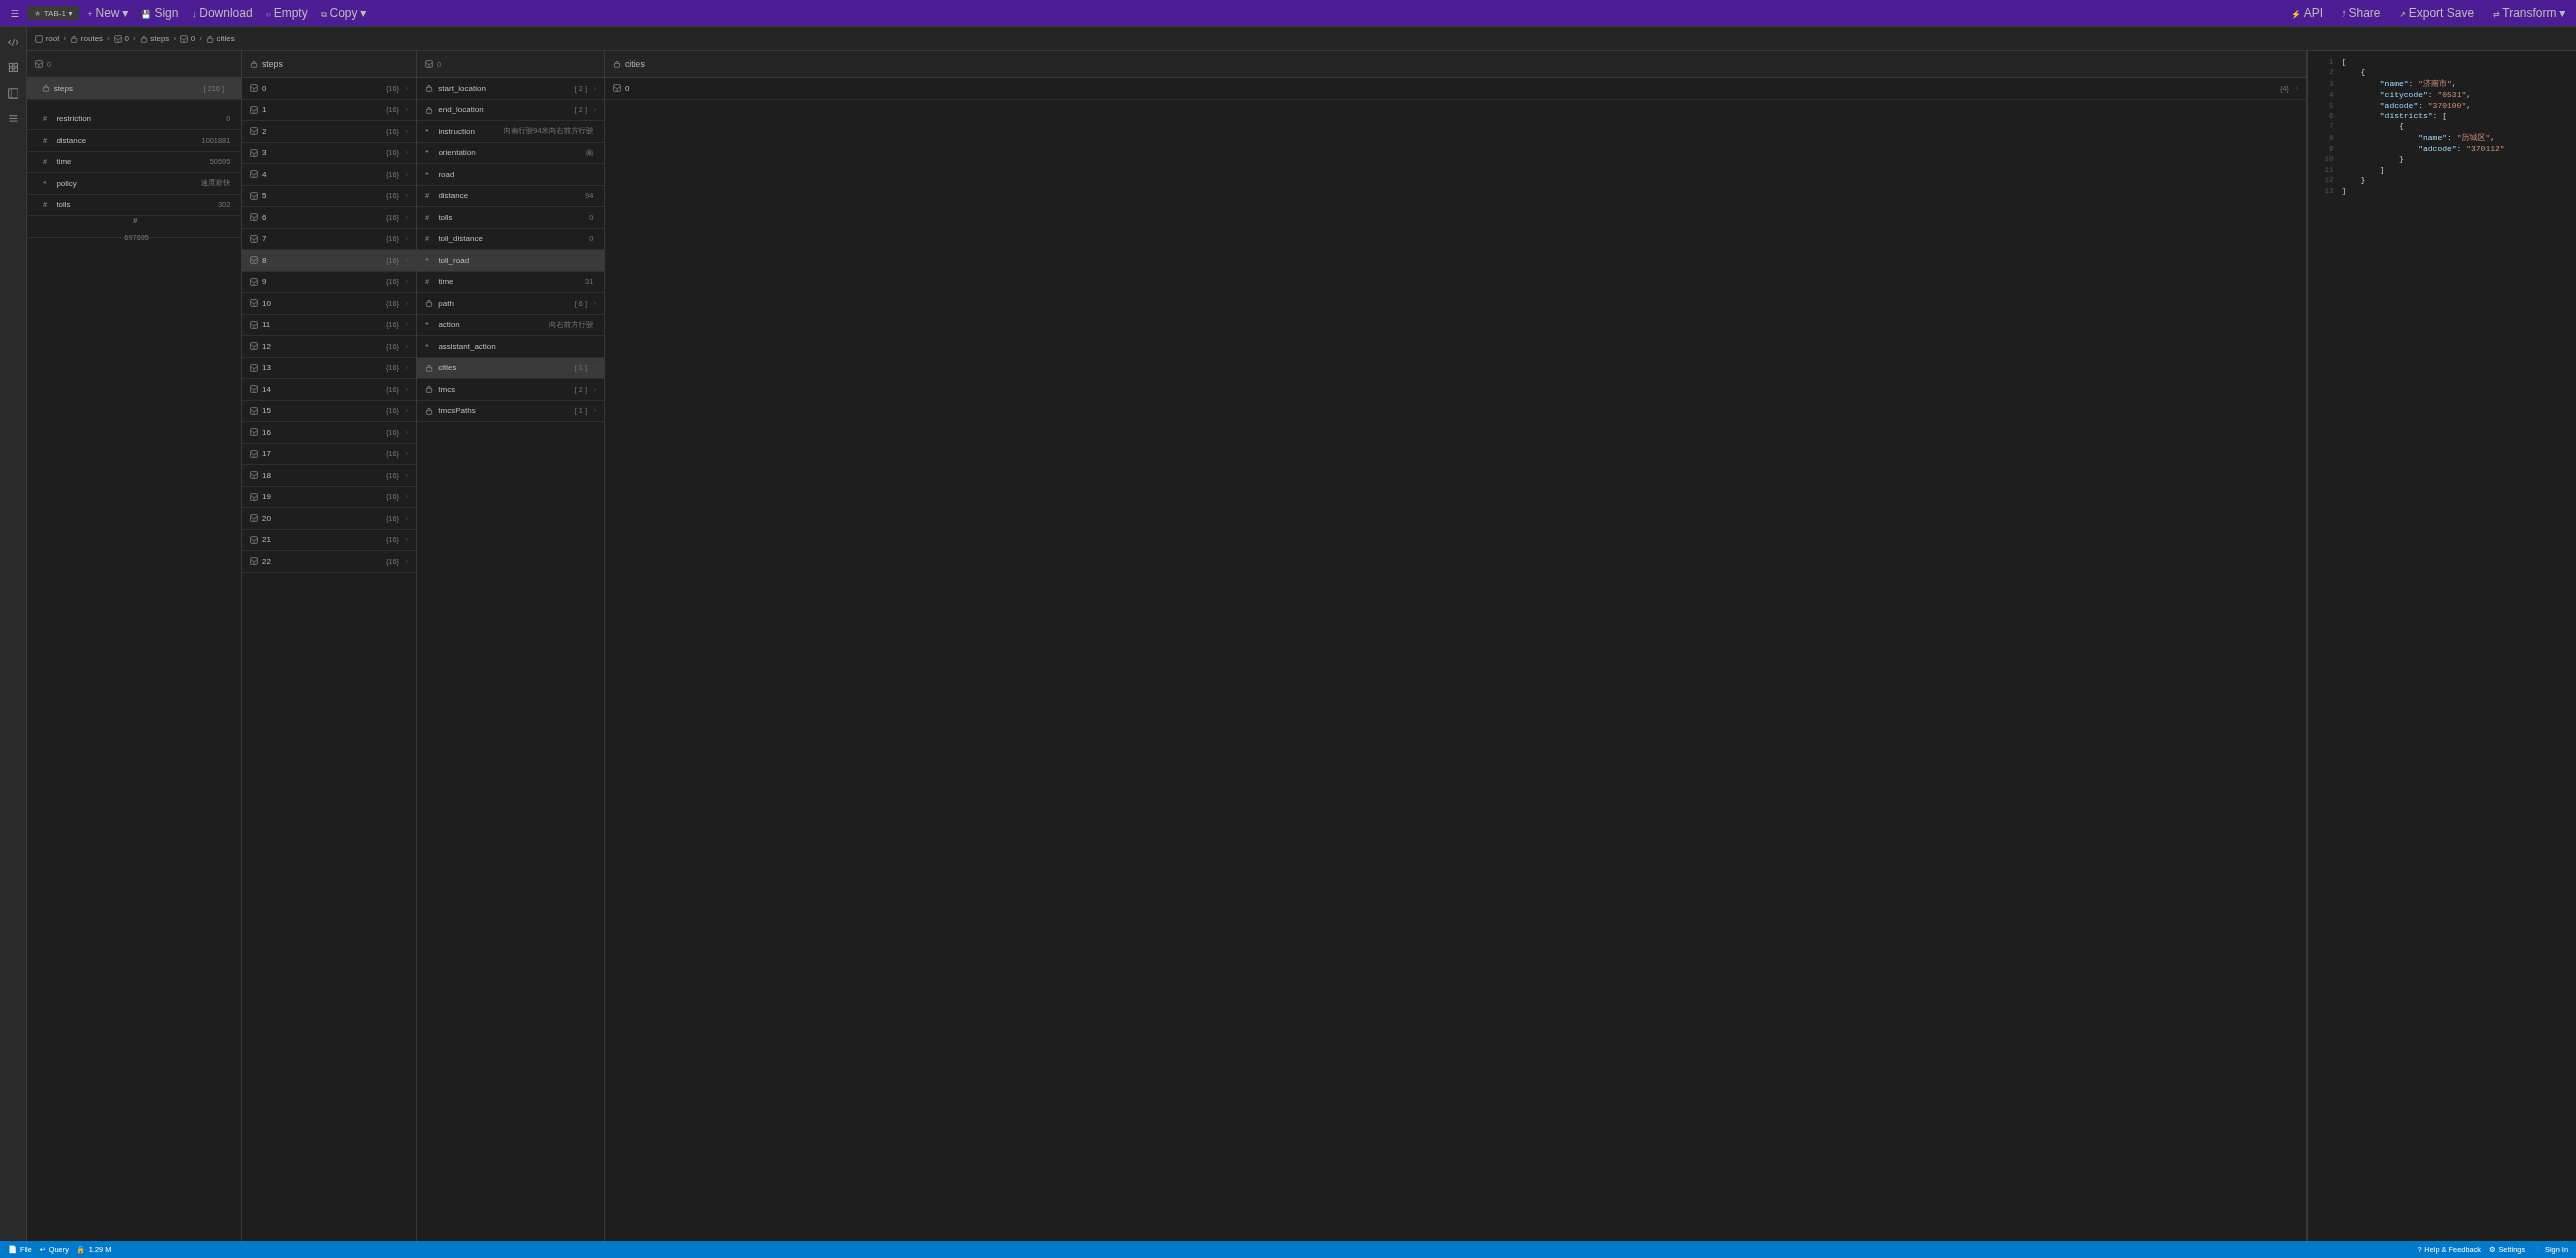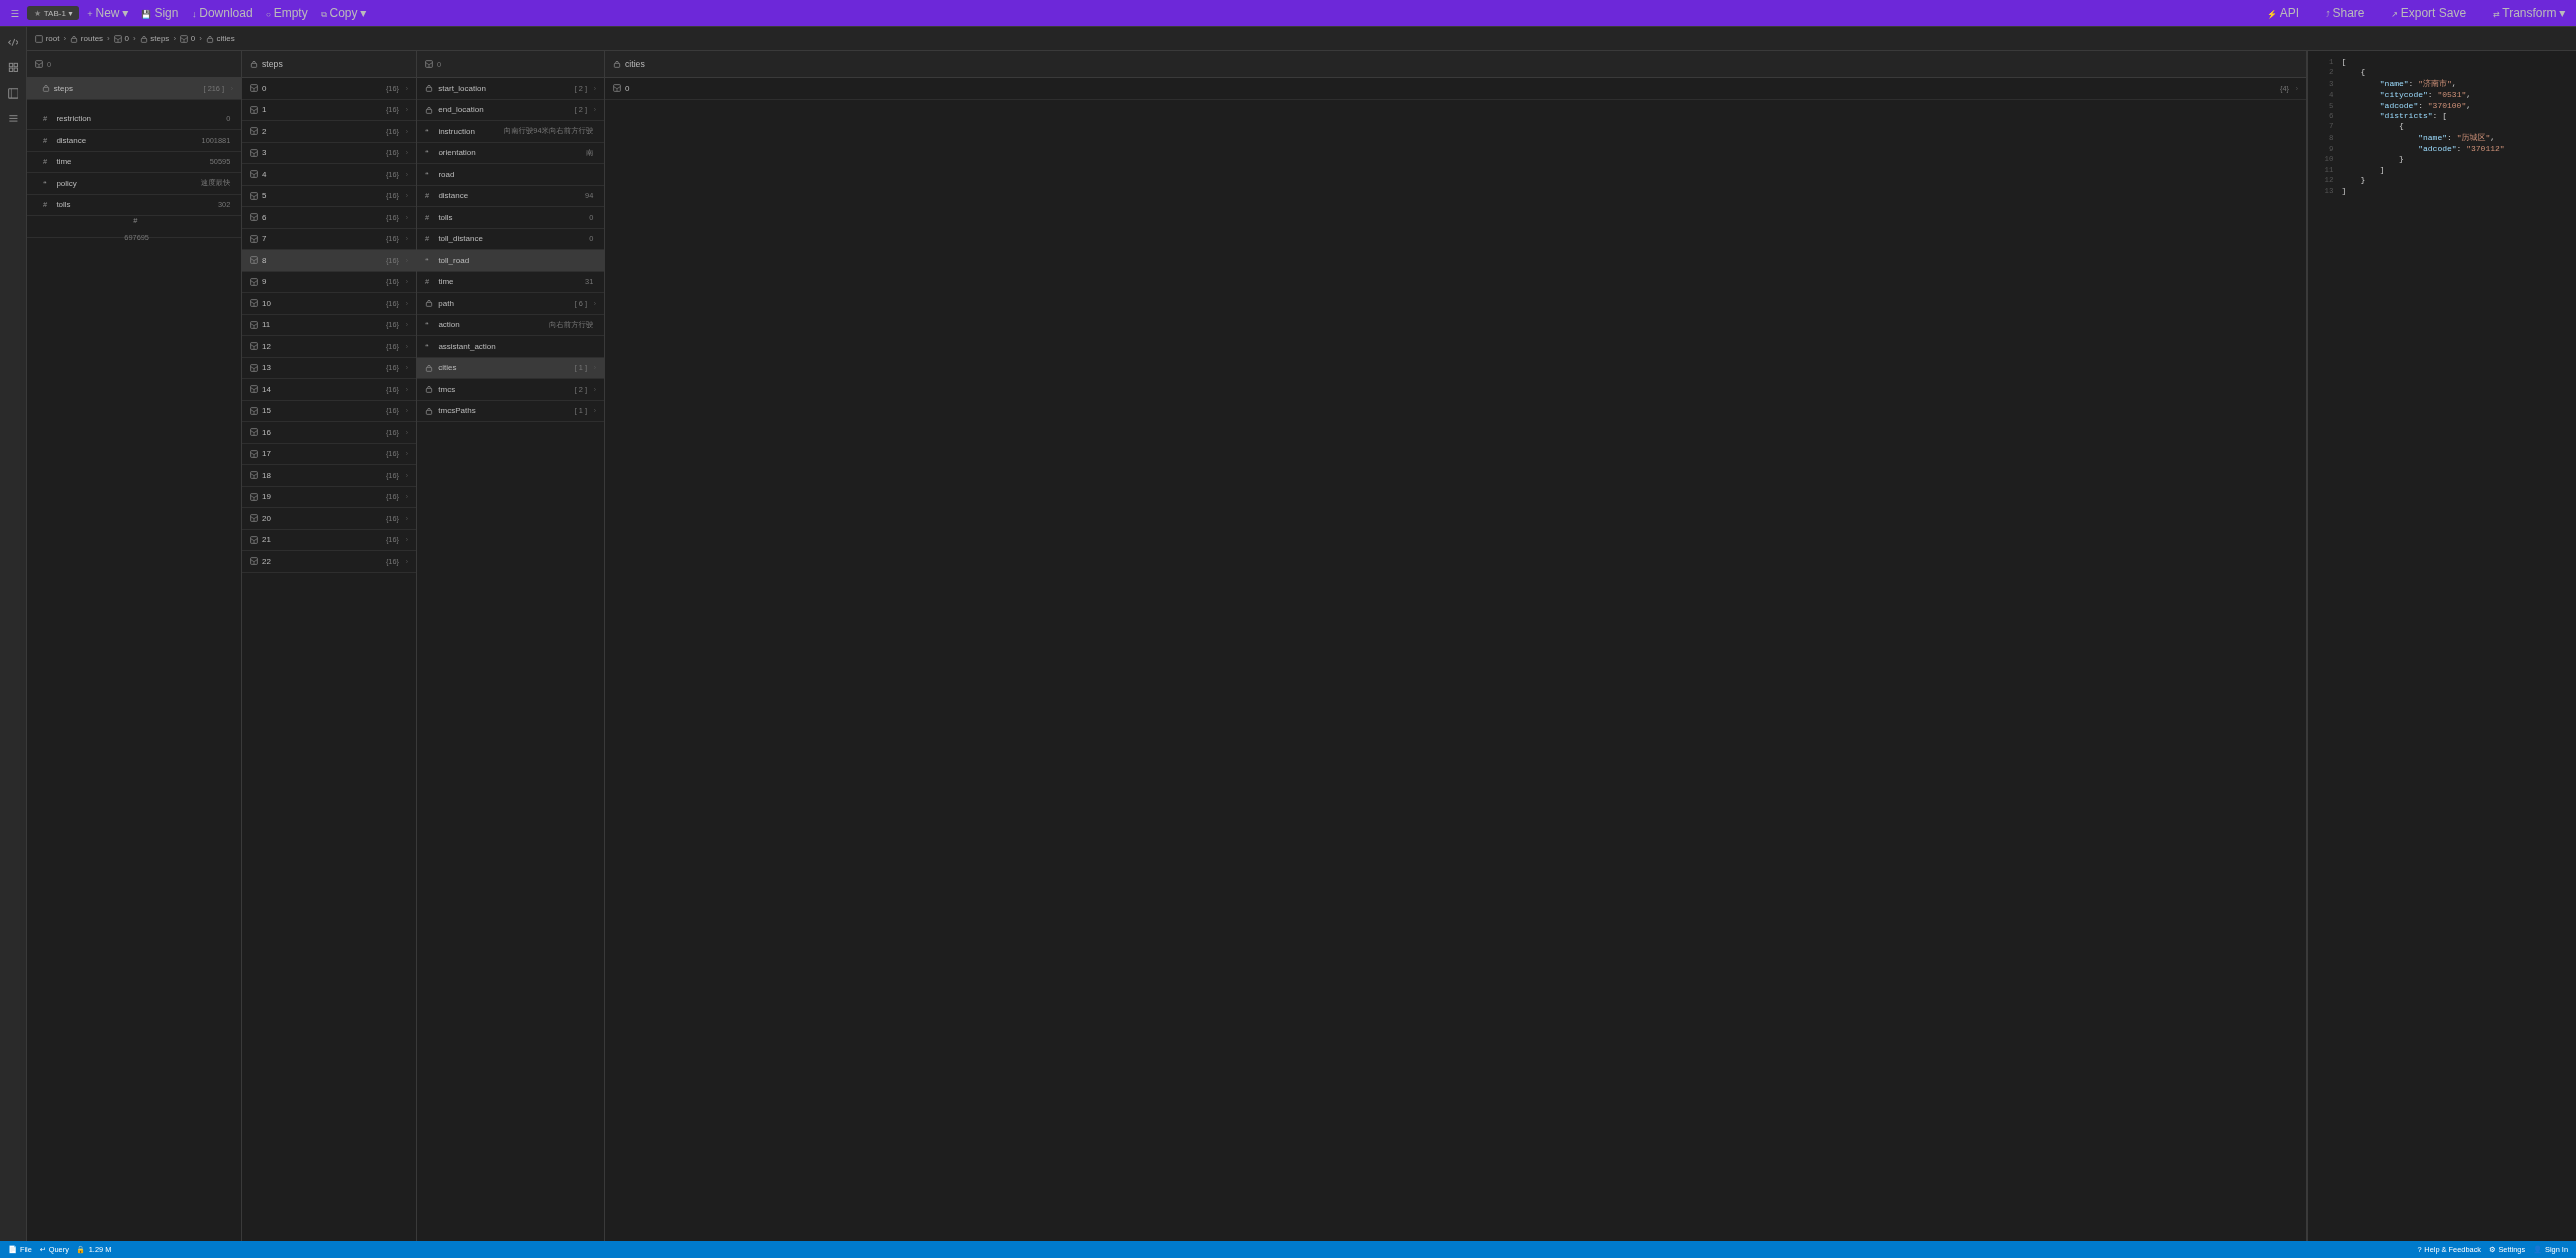--- a/index.html
+++ b/index.html
@@ -12,35 +12,35 @@
       display: flex;
       flex-direction: column;
       overflow: hidden;
     }
 
     
     .topbar {
       display: flex;
       align-items: center;
       height: 27px;
-      background: #6d28d9;
+      background: #4c1d95;
       border-bottom: 0.7px solid #3a3a3a;
       padding: 0 5.4px;
       flex-shrink: 0;
       justify-content: space-between;
     }
     .topbar-left {
       display: flex;
       align-items: center;
       gap: 2.7px;
     }
     .topbar-right {
       display: flex;
       align-items: center;
-      gap: 16px;
+      gap: 8px;
     }
     .topbar-btn {
       display: flex;
       align-items: center;
       gap: 2.7px;
       padding: 2.7px 5.4px;
       border-radius: 2.7px;
       cursor: pointer;
       color: #ccc;
       font-size: 12px;

